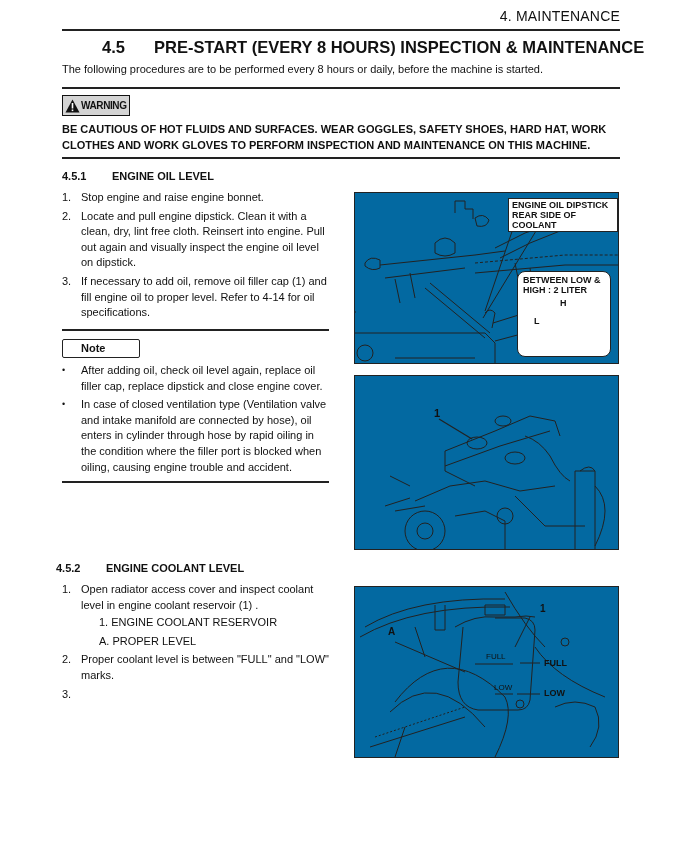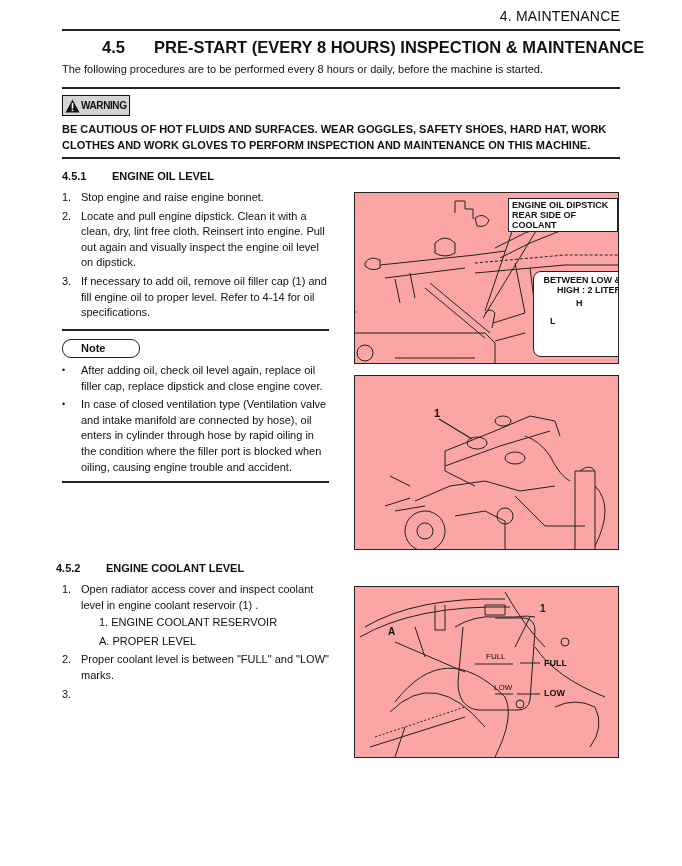--- a/index.html
+++ b/index.html
@@ -14,28 +14,28 @@
   .intro { left: 62px; top: 63px; font-size: 11px; }
   .warn-badge { left: 62px; top: 95px; height: 19px; border: 1.5px solid #111; background: #d4d4d4;
                 display: flex; align-items: center; padding: 0 2px; font-weight: bold; font-size: 10px; letter-spacing: -0.4px; }
   .warn-badge svg { margin-right: 1px; }
   .warn-text { left: 62px; top: 121px; width: 560px; font-weight: bold; font-size: 11px; line-height: 16px; }
   .sub-title { font-weight: bold; font-size: 11px; }
   .sub-title .num { display: inline-block; width: 50px; }
   ol.steps { margin: 0; padding: 0; list-style: none; font-size: 11px; line-height: 15.6px; }
   ol.steps li { position: relative; padding-left: 19px; margin-bottom: 3px; }
   ol.steps li .n { position: absolute; left: 0; top: 0; }
-  .note-pill { left: 62px; top: 339px; width: 58px; height: 17px; border: 1px solid #222; border-radius: 9px;
+  .note-pill { left: 62px; top: 339px; width: 58px; height: 17px; border: 1px solid #222; border-radius: 2px;
                font-weight: bold; font-size: 11px; line-height: 17px; padding-left: 18px; }
   ul.bullets { margin: 0; padding: 0; list-style: none; font-size: 11px; line-height: 15.6px; }
   ul.bullets li { position: relative; padding-left: 19px; margin-bottom: 3px; }
   ul.bullets li::before { content: "•"; position: absolute; left: 0; top: 0; font-size: 9px; }
   .sublist { margin: 2px 0 2px 18px; }
   .sublist div { margin-bottom: 3px; }
-  .figure { border: 1px solid #222; background: #fca5a5; overflow: hidden; }
+  .figure { border: 1px solid #222; background: #0369a1; overflow: hidden; }
   .fig-label { font-weight: bold; font-size: 9px; line-height: 10px; }
   .callout { border: 1px solid #222; background: #fff; padding: 1px 3px; }
   .callout-round { border: 1px solid #222; border-radius: 8px; background: #fff; padding: 3px 5px; }
 </style>
 </head>
 <body>
 
 <div class="abs chapter">4. MAINTENANCE</div>
 <div class="abs rule thick" style="top:29px;"></div>
 
@@ -100,21 +100,21 @@
       <path d="M140 148 L170 140"></path>
       <path d="M185 130 L240 100" stroke-width="2"></path>
       <path d="M185 138 L245 104" stroke-width="1"></path>
       <path d="M186 134 q-6 6 0 12 l2 6"></path>
     </g>
   </svg>
   <div class="abs callout fig-label" style="left:153px; top:5px;">
     <div>ENGINE OIL DIPSTICK</div>
     <div>REAR SIDE OF COOLANT</div>
   </div>
-  <div class="abs callout-round fig-label" style="left:178px; top:78px; width:82px; height:78px;text-align:right;">
+  <div class="abs callout-round fig-label" style="left:162px; top:78px; width:82px; height:78px;">
     <div>BETWEEN LOW &amp;</div>
     <div>HIGH : 2 LITER</div>
     <div class="abs" style="left:42px; top:26px;">H</div>
     <div class="abs" style="left:16px; top:44px;">L</div>
   </div>
 </div>
 
 <div class="abs figure" style="left:354px; top:375px; width:263px; height:173px;">
   <svg width="263" height="173" viewBox="0 0 263 173" style="position:absolute;left:0;top:0;">
     <g fill="none" stroke="#222" stroke-width="1">

